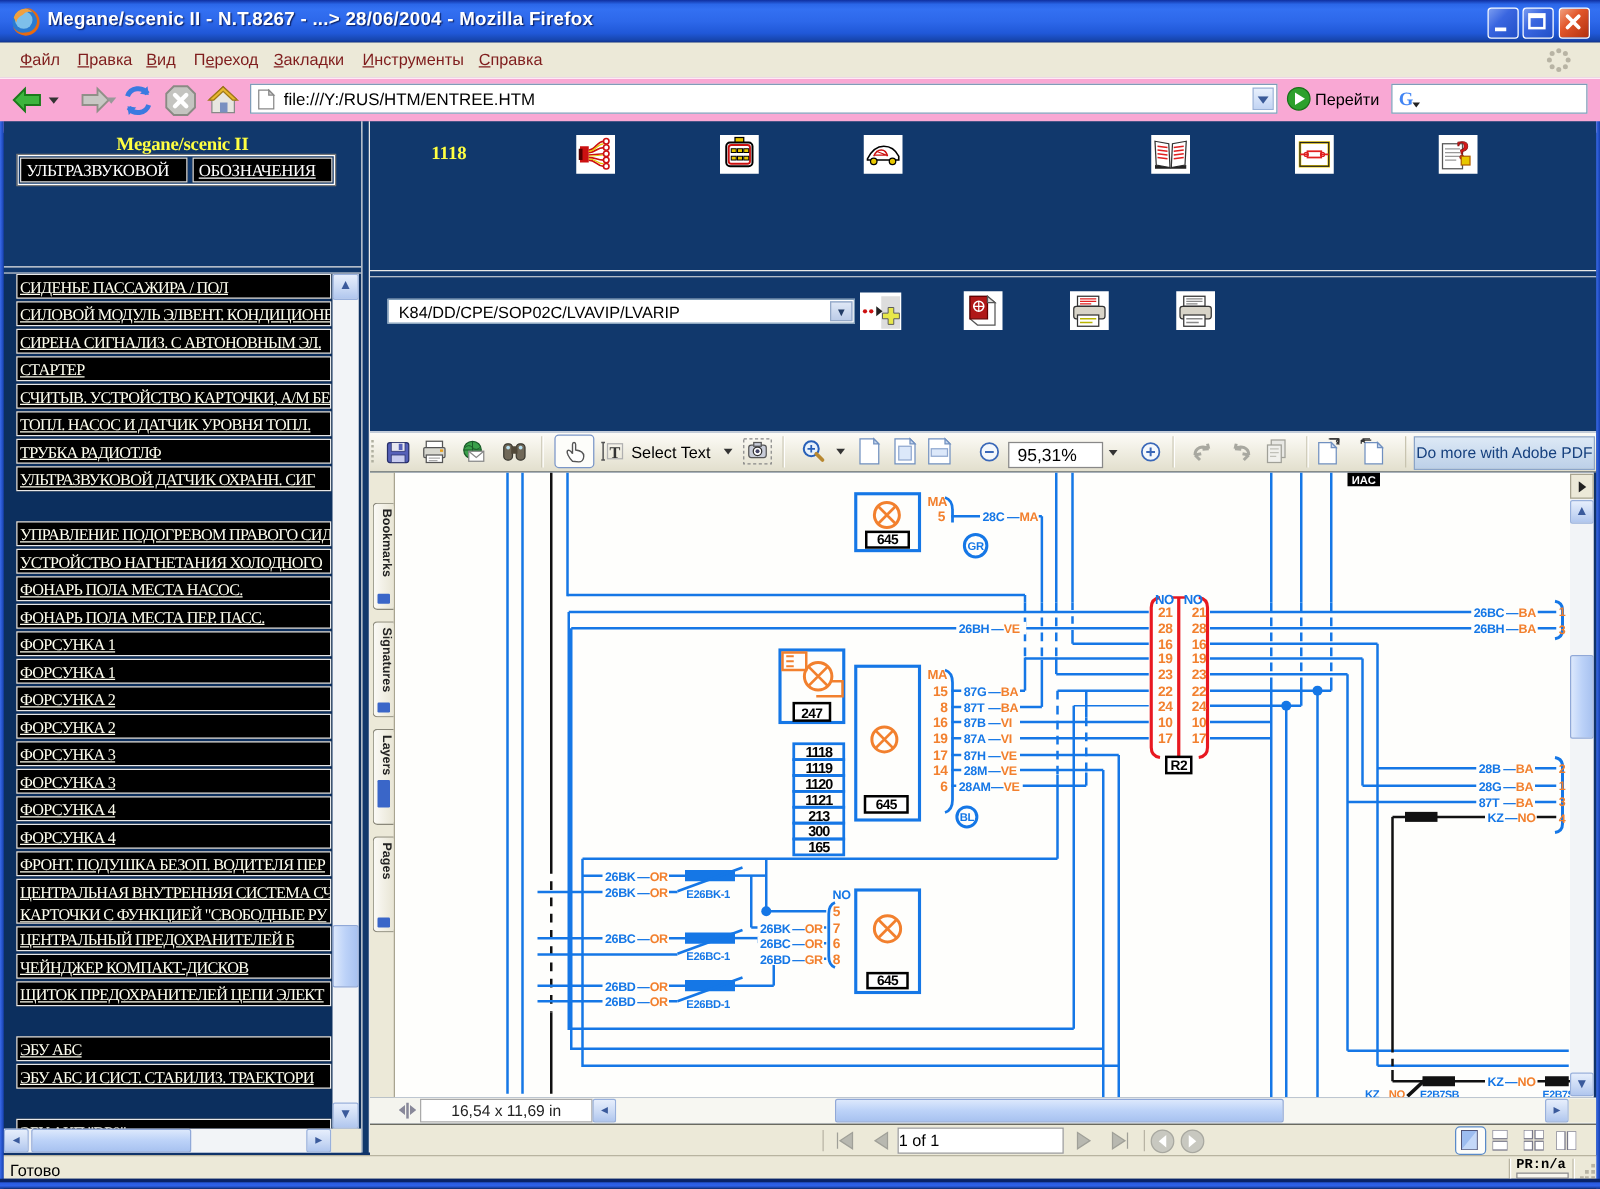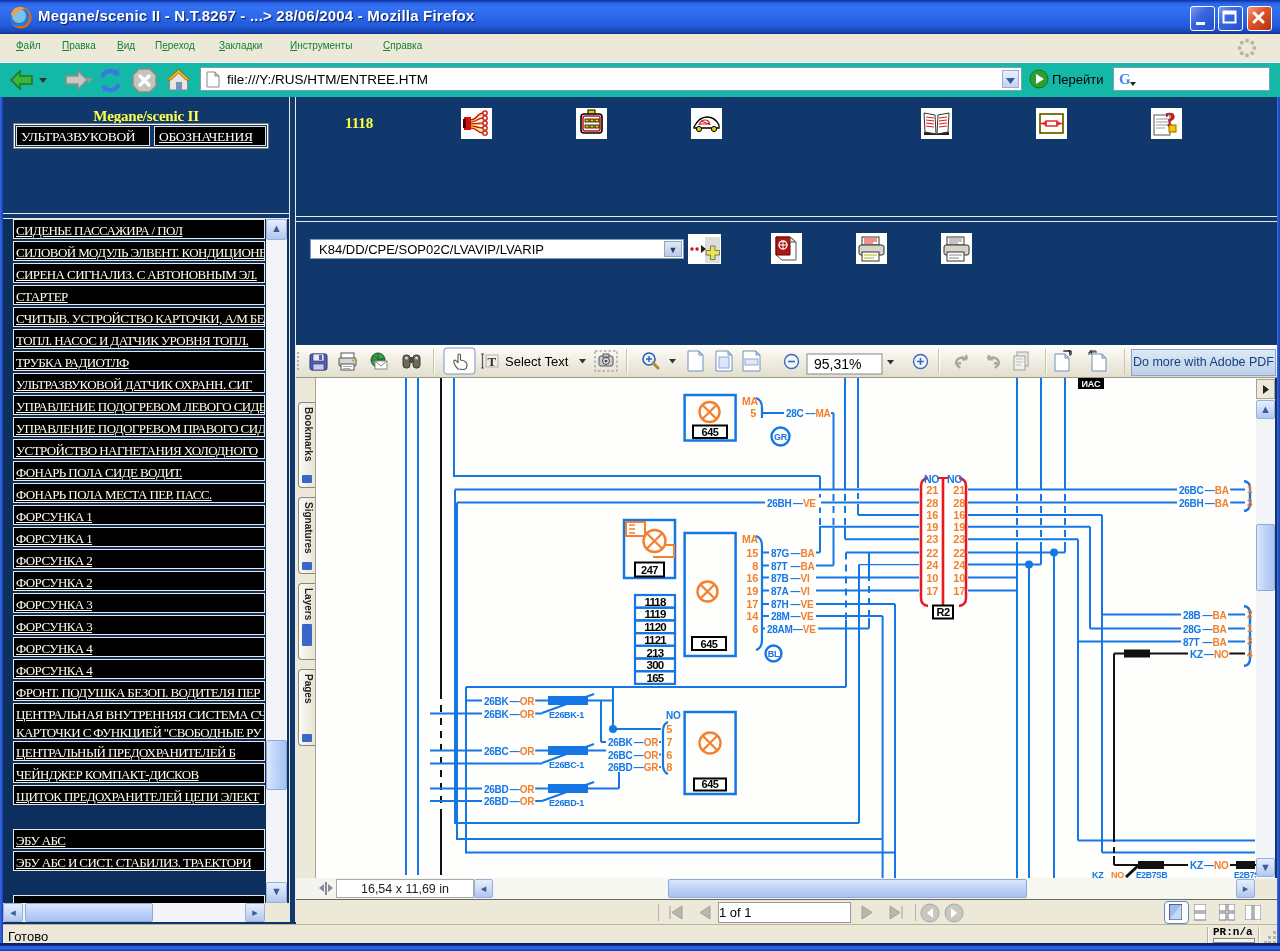--- a/index.html
+++ b/index.html
@@ -5,24 +5,24 @@
 body{position:relative;background:#10336a}
 .abs{position:absolute}
 
 #title{left:0;top:0;width:1280px;height:34px;background:linear-gradient(180deg,#0f2fa0 0%,#2a66e8 10%,#3370f2 22%,#2d68ea 50%,#2058d8 78%,#1746ae 94%,#102f8a 100%)}
 #title .txt{left:38px;top:7px;color:#fff;font-weight:bold;font-size:15px;letter-spacing:.2px;text-shadow:1px 1px 1px #0a1e60}
 .tbtn{top:6px;width:25px;height:25px;border-radius:3px;border:1px solid #fff}
 #bmin,#bmax{background:linear-gradient(135deg,#7a9cf0 0%,#3a66e0 40%,#2250c8 100%)}
 #bclose{background:linear-gradient(135deg,#f0a080 0%,#e2562a 40%,#b03010 100%)}
 
 #menu{left:0;top:34px;width:1280px;height:28px;background:#ece9d8;border-bottom:1px solid #ece9d8}
-#menu span{position:absolute;top:6px;font-size:10px;color:#15803d}
+#menu span{position:absolute;top:6px;font-size:13px;color:#7f1d1d}
 #menu u{text-decoration:underline}
 
-#nav{left:0;top:62px;width:1280px;height:44px;background:#14b8a6;border-top:1px solid #fff;border-bottom:1px solid #b8b4a0}
+#nav{left:0;top:62px;width:1280px;height:44px;background:#f9a8d4;border-top:1px solid #fff;border-bottom:1px solid #b8b4a0}
 .addr{left:200px;top:4px;width:822px;height:24px;background:#fff;border:1px solid #7f9db9}
 .addr .t{position:absolute;left:26px;top:4px;font-size:13.5px;color:#000}
 #gobtn{left:1052px;top:9px;font-size:13px;color:#000}
 #gbox{left:1113px;top:4px;width:157px;height:24px;background:#fff;border:1px solid #7f9db9}
 
 #leftTop{left:3px;top:97px;width:286px;height:116px;background:#11386c}
 #hb1{left:3px;top:213px;width:286px;height:6px;background:#11386c;border-top:1px solid #e8e8e8;border-bottom:1px solid #e8e8e8}
 #leftList{left:3px;top:219px;width:286px;height:684px;background:#0c2f5e;overflow:hidden}
 #lhscroll{left:3px;top:903px;width:286px;height:19px;background:#cfdcf4}
 #vborder{left:289px;top:97px;width:7px;height:825px;background:#11386c;border-left:1px solid #e8e8e8;border-right:1px solid #e8e8e8}
@@ -164,24 +164,23 @@
 <div class="abs" id="hb1"></div>
 <div class="abs" id="leftList">
     <div class="row" style="top:0px"><a>СИДЕНЬЕ ПАССАЖИРА / ПОЛ</a></div>
     <div class="row" style="top:22px"><a>СИЛОВОЙ МОДУЛЬ ЭЛВЕНТ. КОНДИЦИОНЕ</a></div>
     <div class="row" style="top:44px"><a>СИРЕНА СИГНАЛИЗ. С АВТОНОВНЫМ ЭЛ.</a></div>
     <div class="row" style="top:66px"><a>СТАРТЕР</a></div>
     <div class="row" style="top:88px"><a>СЧИТЫВ. УСТРОЙСТВО КАРТОЧКИ, А/М БЕ</a></div>
     <div class="row" style="top:110px"><a>ТОПЛ. НАСОС И ДАТЧИК УРОВНЯ ТОПЛ.</a></div>
     <div class="row" style="top:132px"><a>ТРУБКА РАДИОТЛФ</a></div>
     <div class="row" style="top:154px"><a>УЛЬТРАЗВУКОВОЙ ДАТЧИК ОХРАНН. СИГ</a></div>
-    <div class="row" style="top:176px"><a>УПРАВЛЕНИЕ ПОДОГРЕВОМ ЛЕВОГО СИДЕ</a></div>
     <div class="row" style="top:198px"><a>УПРАВЛЕНИЕ ПОДОГРЕВОМ ПРАВОГО СИД</a></div>
     <div class="row" style="top:220px"><a>УСТРОЙСТВО НАГНЕТАНИЯ ХОЛОДНОГО</a></div>
-    <div class="row" style="top:242px"><a>ФОНАРЬ ПОЛА СИДЕ ВОДИТ.</a></div>
+    <div class="row" style="top:242px"><a>ФОНАРЬ ПОЛА МЕСТА НАСОС.</a></div>
     <div class="row" style="top:264px"><a>ФОНАРЬ ПОЛА МЕСТА ПЕР. ПАСС.</a></div>
     <div class="row" style="top:286px"><a>ФОРСУНКА 1</a></div>
     <div class="row" style="top:308px"><a>ФОРСУНКА 1</a></div>
     <div class="row" style="top:330px"><a>ФОРСУНКА 2</a></div>
     <div class="row" style="top:352px"><a>ФОРСУНКА 2</a></div>
     <div class="row" style="top:374px"><a>ФОРСУНКА 3</a></div>
     <div class="row" style="top:396px"><a>ФОРСУНКА 3</a></div>
     <div class="row" style="top:418px"><a>ФОРСУНКА 4</a></div>
     <div class="row" style="top:440px"><a>ФОРСУНКА 4</a></div>
     <div class="row" style="top:462px"><a>ФРОНТ. ПОДУШКА БЕЗОП. ВОДИТЕЛЯ ПЕР</a></div>

